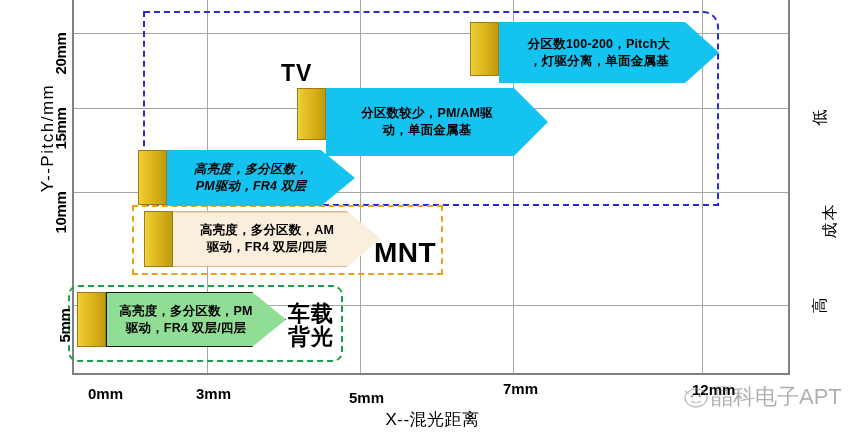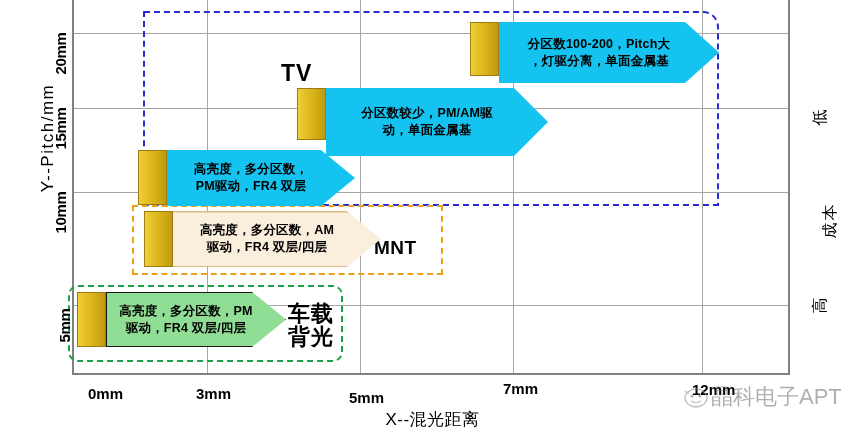--- a/index.html
+++ b/index.html
@@ -134,21 +134,21 @@
 
   
   .region-name {
     position: absolute;
     font-weight: bold;
     color: #000000;
     white-space: pre-line;
     line-height: 1.05;
   }
   .name-tv  { font-size: 23px; letter-spacing: 1px; }
-  .name-mnt { font-size: 19px; letter-spacing: 0.5px; }
+  .name-mnt { font-size: 28px; letter-spacing: 0.5px; }
   .name-car { font-size: 22px; letter-spacing: 1px; text-align: center; }
 
   
   .row {
     position: absolute;
   }
   .chip {
     position: absolute;
     left: 0;
     top: 0;
@@ -257,21 +257,21 @@
     <div class="row" style="left:225px; top:88px; width:251px; height:52px;">
       <div class="chip" style="width:29px; height:52px;"></div>
       <div class="arrow arrow-cyan" style="left:29px; top:0; width:222px; height:68px;">
         <span class="arrow-txt">分区数较少，PM/AM驱
 动，单面金属基</span>
       </div>
     </div>
 
     <div class="row" style="left:66px; top:150px; width:217px; height:55px;">
       <div class="chip" style="width:29px; height:55px;"></div>
-      <div class="arrow arrow-cyan" style="left:29px; top:0; width:188px; height:56px;">
+      <div class="arrow arrow-cyan" style="left:29px; top:0; width:188px; height:56px;font-style:italic;">
         <span class="arrow-txt">高亮度，多分区数，
 PM驱动，FR4 双层</span>
       </div>
     </div>
 
     <div class="row" style="left:72px; top:211px; width:237px; height:56px;">
       <div class="chip" style="width:29px; height:56px;"></div>
       <div class="arrow arrow-cream" style="left:29px; top:0; width:208px; height:56px;">
         <div class="arrow-cream-edge"></div>
         <span class="arrow-txt">高亮度，多分区数，AM

